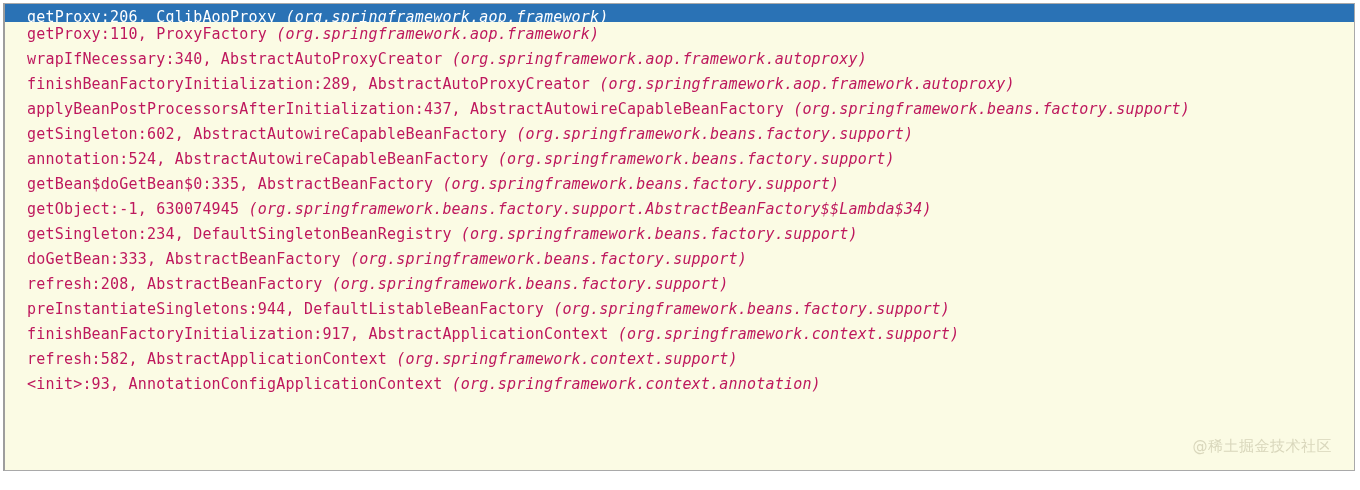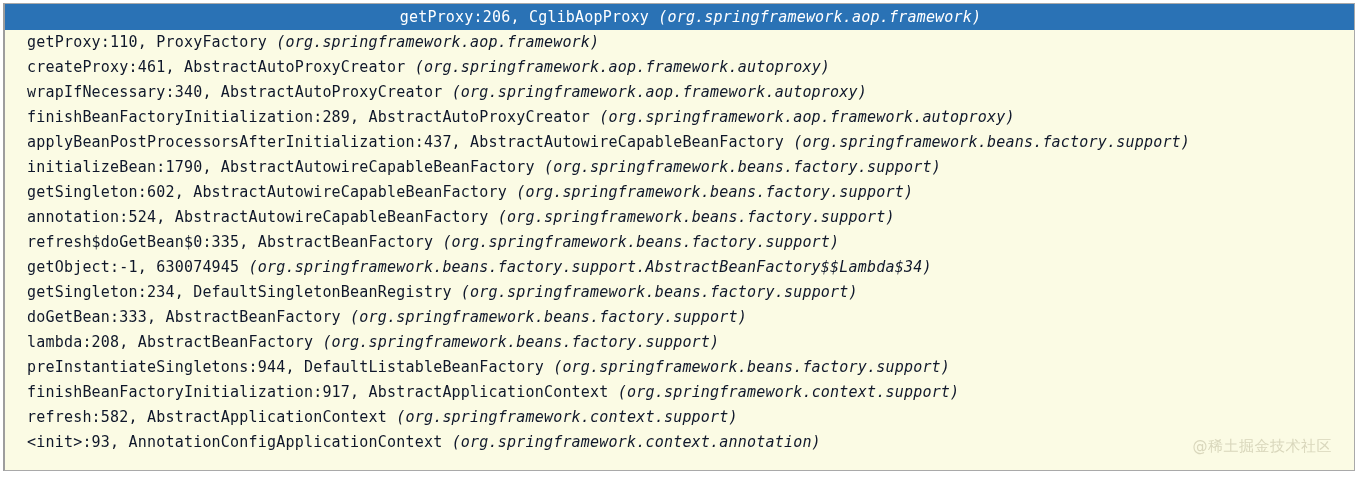--- a/index.html
+++ b/index.html
@@ -36,28 +36,27 @@
     padding: 0;
   }
 
   .frame-row {
     height: 25px;
     line-height: 25px;
     white-space: nowrap;
     padding: 0 0 0 22px;
     font-size: 15px;
     letter-spacing: 0.2px;
-    color: #0f172a;
+    color: #be185d;
     box-sizing: border-box;
     overflow: hidden;
   }
   .frame-row:first-child {
-    height: 26px;
+    height: 18px;
     line-height: 26px;
-    text-align: center;
   }
 
   .frame-row.selected {
     background: #2a72b5;
     color: #ffffff;
   }
 
   .frame-loc {
     font-style: normal;
   }
@@ -78,31 +77,29 @@
     margin-left: 19px;
   }
 </style>
 </head>
 <body>
 
 <div id="stack-panel">
   <ul id="frame-list">
       <li class="frame-row selected"><span class="frame-loc">getProxy:206, CglibAopProxy </span><span class="frame-pkg">(org.springframework.aop.framework)</span></li>
       <li class="frame-row"><span class="frame-loc">getProxy:110, ProxyFactory </span><span class="frame-pkg">(org.springframework.aop.framework)</span></li>
-      <li class="frame-row"><span class="frame-loc">createProxy:461, AbstractAutoProxyCreator </span><span class="frame-pkg">(org.springframework.aop.framework.autoproxy)</span></li>
       <li class="frame-row"><span class="frame-loc">wrapIfNecessary:340, AbstractAutoProxyCreator </span><span class="frame-pkg">(org.springframework.aop.framework.autoproxy)</span></li>
       <li class="frame-row"><span class="frame-loc">finishBeanFactoryInitialization:289, AbstractAutoProxyCreator </span><span class="frame-pkg">(org.springframework.aop.framework.autoproxy)</span></li>
       <li class="frame-row"><span class="frame-loc">applyBeanPostProcessorsAfterInitialization:437, AbstractAutowireCapableBeanFactory </span><span class="frame-pkg">(org.springframework.beans.factory.support)</span></li>
-      <li class="frame-row"><span class="frame-loc">initializeBean:1790, AbstractAutowireCapableBeanFactory </span><span class="frame-pkg">(org.springframework.beans.factory.support)</span></li>
       <li class="frame-row"><span class="frame-loc">getSingleton:602, AbstractAutowireCapableBeanFactory </span><span class="frame-pkg">(org.springframework.beans.factory.support)</span></li>
       <li class="frame-row"><span class="frame-loc">annotation:524, AbstractAutowireCapableBeanFactory </span><span class="frame-pkg">(org.springframework.beans.factory.support)</span></li>
-      <li class="frame-row"><span class="frame-loc">refresh$doGetBean$0:335, AbstractBeanFactory </span><span class="frame-pkg">(org.springframework.beans.factory.support)</span></li>
+      <li class="frame-row"><span class="frame-loc">getBean$doGetBean$0:335, AbstractBeanFactory </span><span class="frame-pkg">(org.springframework.beans.factory.support)</span></li>
       <li class="frame-row"><span class="frame-loc">getObject:-1, 630074945 </span><span class="frame-pkg">(org.springframework.beans.factory.support.AbstractBeanFactory$$Lambda$34)</span></li>
       <li class="frame-row"><span class="frame-loc">getSingleton:234, DefaultSingletonBeanRegistry </span><span class="frame-pkg">(org.springframework.beans.factory.support)</span></li>
       <li class="frame-row"><span class="frame-loc">doGetBean:333, AbstractBeanFactory </span><span class="frame-pkg">(org.springframework.beans.factory.support)</span></li>
-      <li class="frame-row"><span class="frame-loc">lambda:208, AbstractBeanFactory </span><span class="frame-pkg">(org.springframework.beans.factory.support)</span></li>
+      <li class="frame-row"><span class="frame-loc">refresh:208, AbstractBeanFactory </span><span class="frame-pkg">(org.springframework.beans.factory.support)</span></li>
       <li class="frame-row"><span class="frame-loc">preInstantiateSingletons:944, DefaultListableBeanFactory </span><span class="frame-pkg">(org.springframework.beans.factory.support)</span></li>
       <li class="frame-row"><span class="frame-loc">finishBeanFactoryInitialization:917, AbstractApplicationContext </span><span class="frame-pkg">(org.springframework.context.support)</span></li>
       <li class="frame-row"><span class="frame-loc">refresh:582, AbstractApplicationContext </span><span class="frame-pkg">(org.springframework.context.support)</span></li>
       <li class="frame-row"><span class="frame-loc">&lt;init&gt;:93, AnnotationConfigApplicationContext </span><span class="frame-pkg">(org.springframework.context.annotation)</span></li>
     </ul>
   <div id="watermark">@稀土掘金技术社区</div>
 </div>
 
 </body></html>

